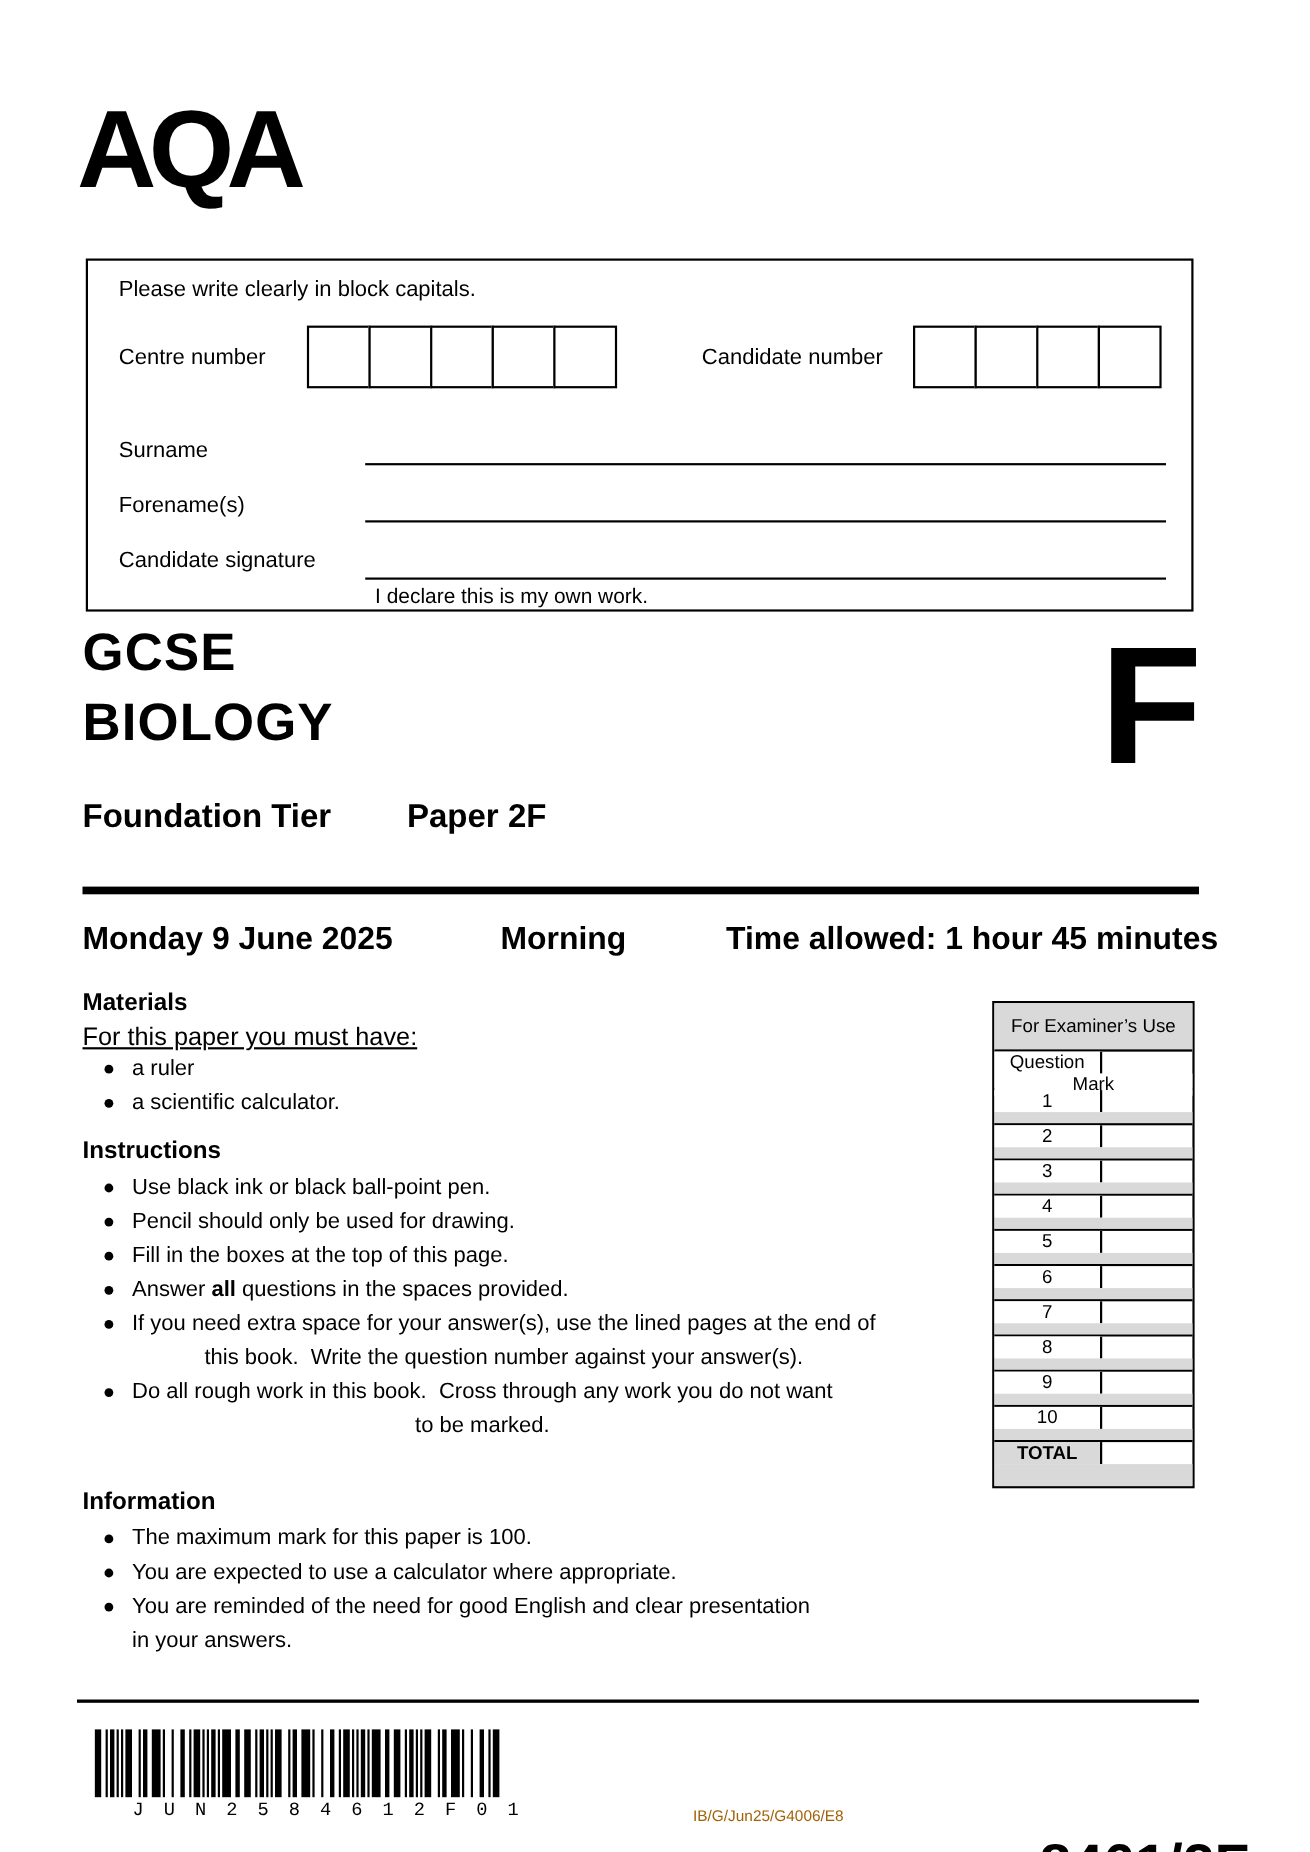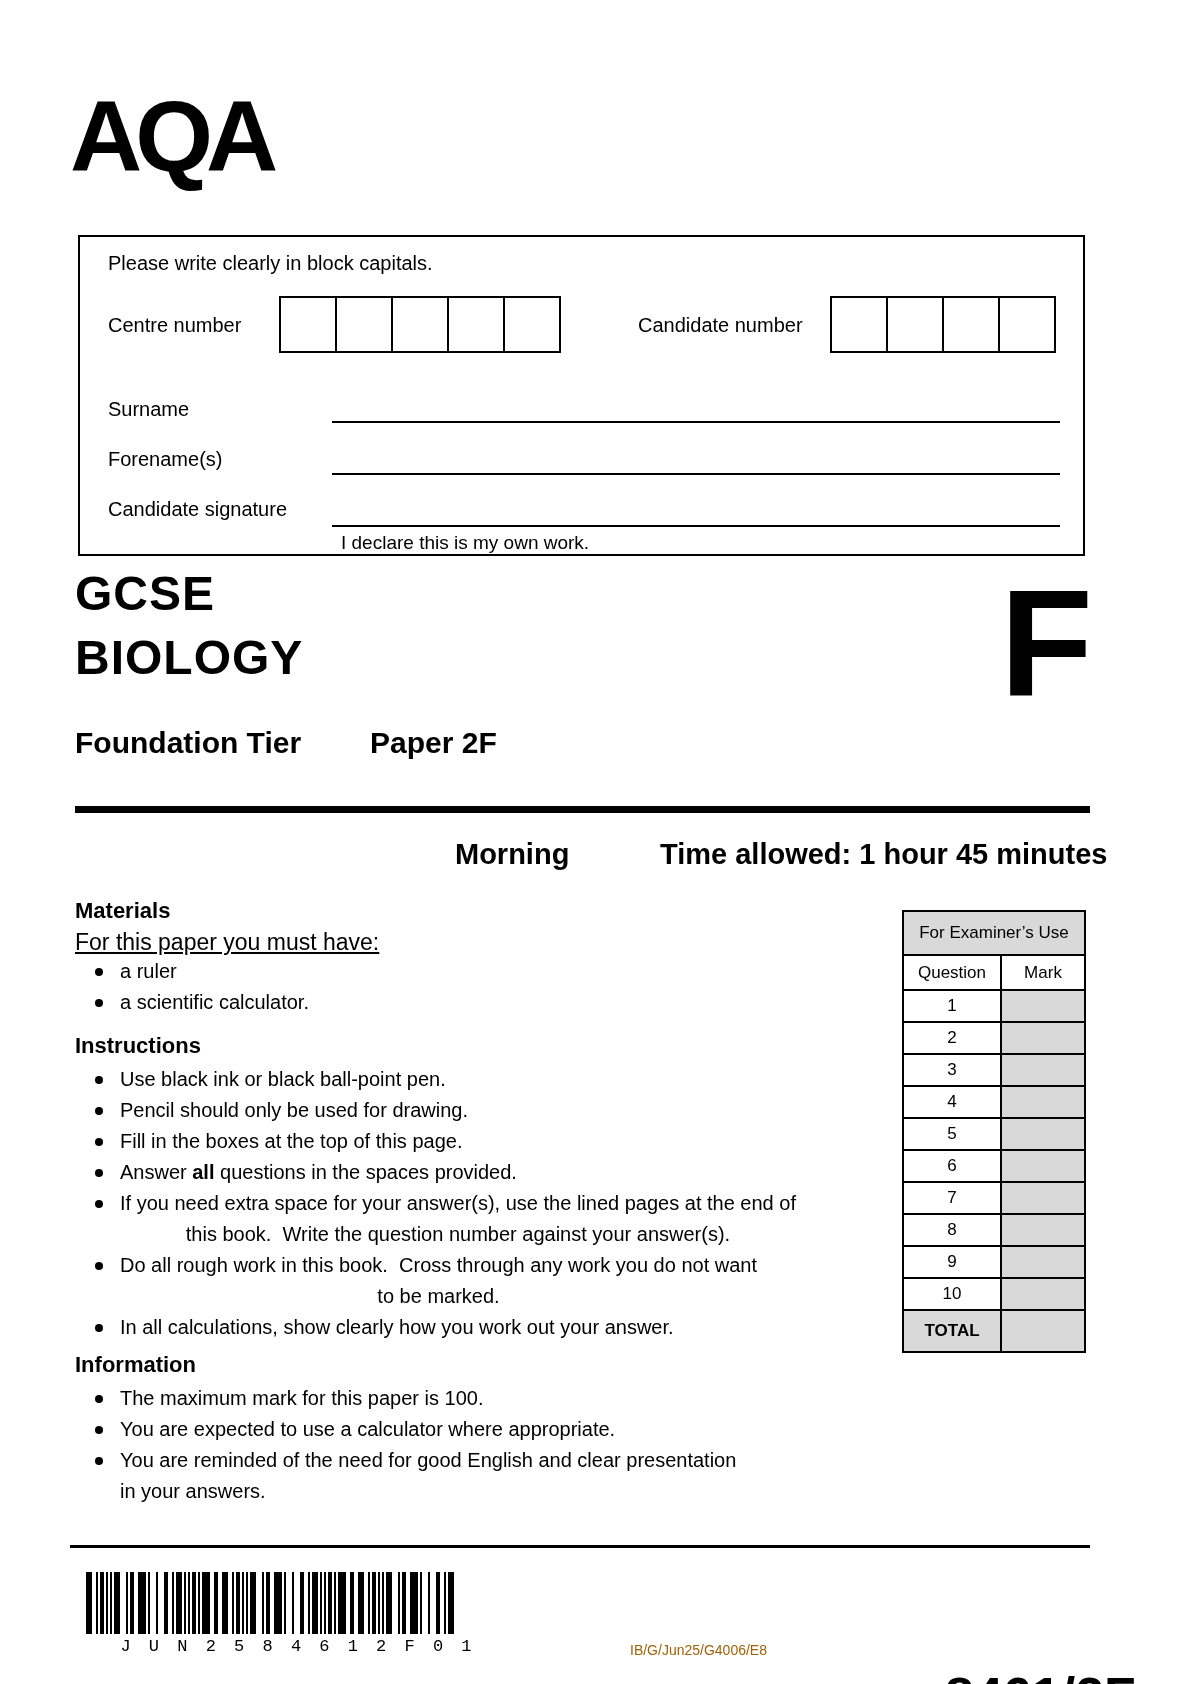--- a/index.html
+++ b/index.html
@@ -34,21 +34,21 @@
   .body-t { font-size:23px;text-decoration:underline; }
   .blist { width:815px; }
   .bullet { display:flex; line-height:31px; }
   .dot { flex:0 0 8px; width:8px; height:8px; border-radius:50%; background:#000; margin:12px 17px 0 20px; }
   .btxt { font-size:20px; white-space:pre-wrap; }
 
   
   .ex-table { left:902px; top:910px; width:184px; border:2px solid #000; background:#fff; font-size:17px; }
   .ex-header { height:44px; background:#d9d9d9; border-bottom:2px solid #000;
     display:flex; align-items:center; justify-content:center; }
-  .ex-row { display:flex; height:32px; border-bottom:2px solid #000; }
+  .ex-row { display:flex; height:32px; border-bottom:2px solid #000;flex-direction:column; }
   .ex-row.hdr { height:35px; }
   .ex-row.total { height:40px; border-bottom:none; }
   .ex-q { width:98px; border-right:2px solid #000; display:flex; align-items:center; justify-content:center; background:#fff; }
   .ex-m { flex:1; background:#d9d9d9; }
   .ex-m.white { background:#fff; display:flex; align-items:center; justify-content:center; }
   .ex-row.total .ex-q { background:#d9d9d9; font-weight:700; }
 
   
   .thin-rule { left:70px; top:1545px; width:1020px; height:3px; background:#000; }
   .barcode { left:86px; top:1572px; width:424px; height:62px; font-size:0; white-space:nowrap; overflow:hidden; }
@@ -95,20 +95,21 @@
   <div class="abs wline" style="left:332px; top:499px; width:728px; height:28px;"></div>
   <div class="abs" style="left:341px; top:532px; font-size:19px;">I declare this is my own work.</div>
 
   <div class="abs gcse">GCSE</div>
   <div class="abs subject">BIOLOGY</div>
   <div class="abs tier-letter">F</div>
   <div class="abs tier-line" style="left:75px;">Foundation Tier</div>
   <div class="abs tier-line" style="left:370px;">Paper 2F</div>
   <div class="abs thick-rule"></div>
 
+  <div class="abs date-row" style="left:75px; top:838px;">Monday 9 June 2025</div>
   <div class="abs date-row" style="left:455px; top:838px;">Morning</div>
   <div class="abs date-row" style="left:660px; top:838px;">Time allowed: 1 hour 45 minutes</div>
 
   <div class="abs sec-h" style="left:75px; top:898px;">Materials</div>
   <div class="abs body-t" style="left:75px; top:929px;">For this paper you must have:</div>
   <div class="abs blist" style="left:75px; top:956px;">
       <div class="bullet">
         <span class="dot"></span>
         <span class="btxt"><span>a ruler</span></span>
       </div>
@@ -138,24 +139,20 @@
       </div>
       <div class="bullet">
         <span class="dot"></span>
         <span class="btxt"><span>If you need extra space for your answer(s), use the lined pages at the end of
 this book.  Write the question number against your answer(s).</span></span>
       </div>
       <div class="bullet">
         <span class="dot"></span>
         <span class="btxt"><span>Do all rough work in this book.  Cross through any work you do not want
 to be marked.</span></span>
-      </div>
-      <div class="bullet">
-        <span class="dot"></span>
-        <span class="btxt"><span>In all calculations, show clearly how you work out your answer.</span></span>
       </div>
     </div>
 
   <div class="abs sec-h" style="left:75px; top:1352px;">Information</div>
   <div class="abs blist" style="left:75px; top:1383px;">
       <div class="bullet">
         <span class="dot"></span>
         <span class="btxt"><span>The maximum mark for this paper is 100.</span></span>
       </div>
       <div class="bullet">

